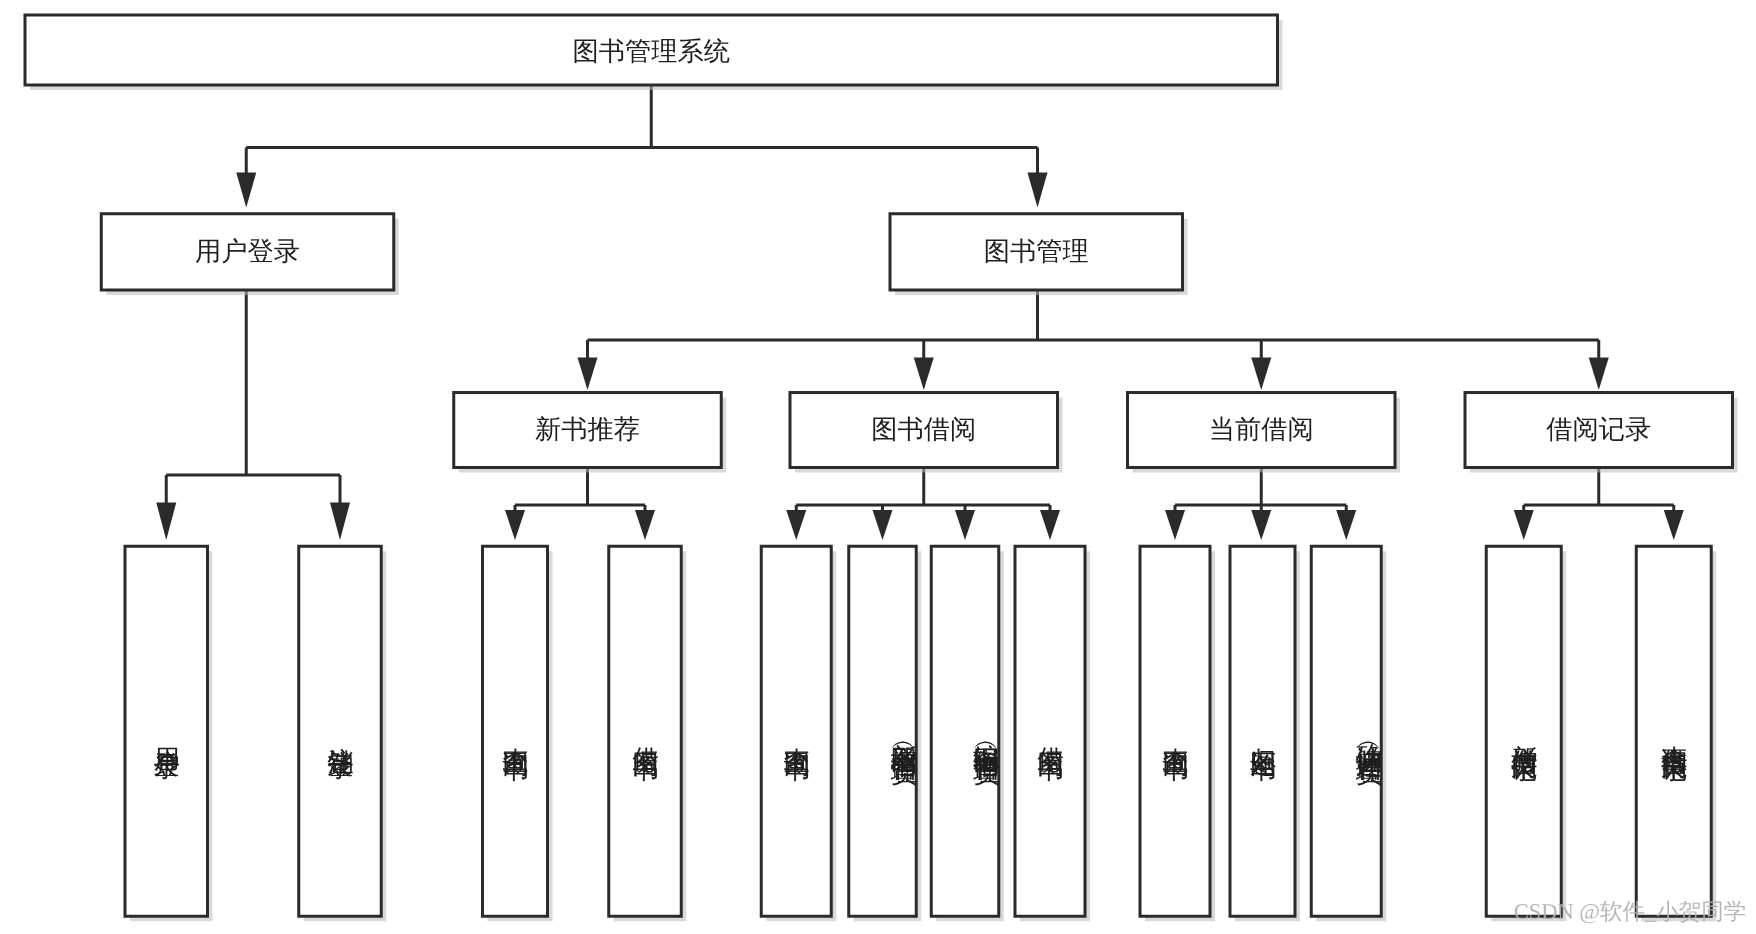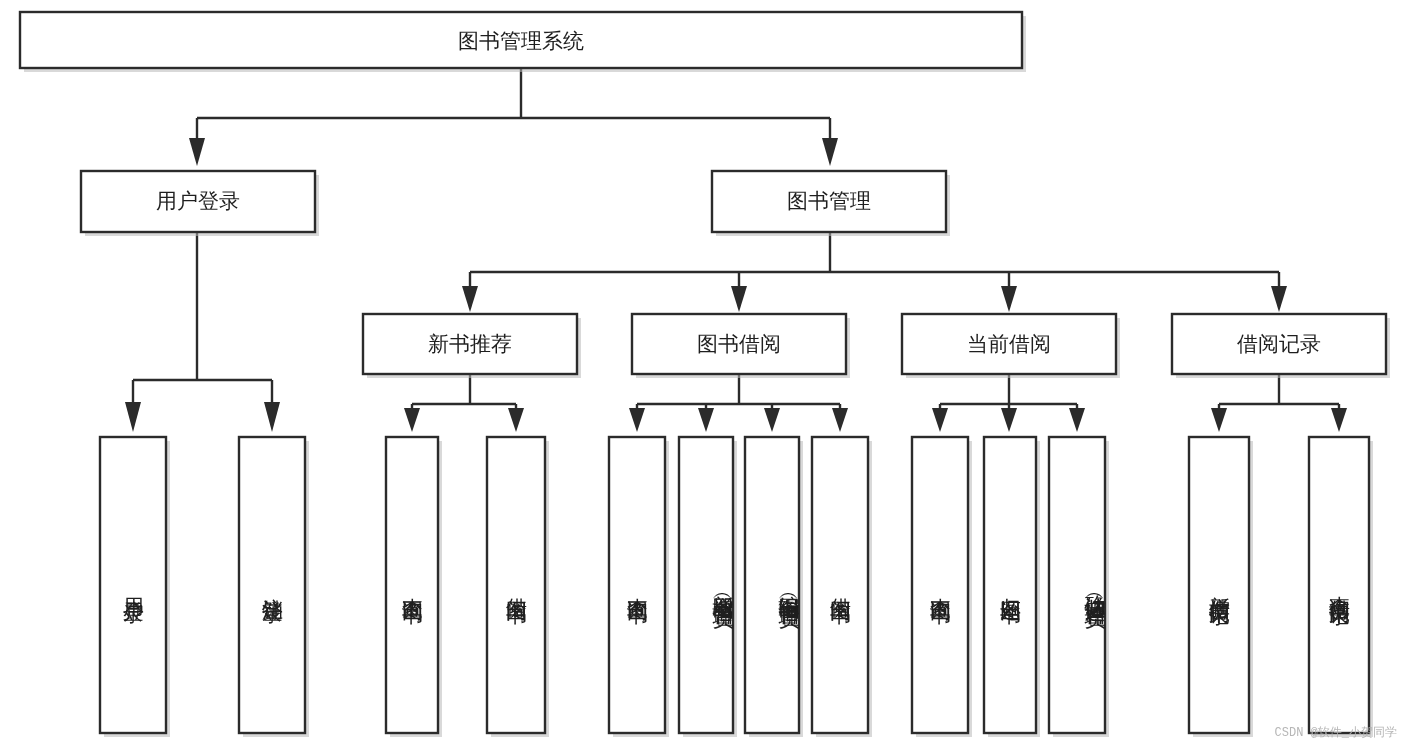--- a/index.html
+++ b/index.html
@@ -63,22 +63,22 @@
     white-space: nowrap;
     display: flex;
     align-items: center;
     justify-content: center;
     pointer-events: none;
   }
   .watermark {
     position: absolute;
     right: 8px;
     bottom: 6px;
-    font-family: Liberation Mono, monospace;
-    font-size: 12px;
+    font-family: Liberation Serif, serif;
+    font-size: 18px;
     color: #b0b0b0;
     opacity: 0.92;
     white-space: nowrap;
   }
 </style>
 </head>
 <body>
 
 <div id="diagram-root">
 

